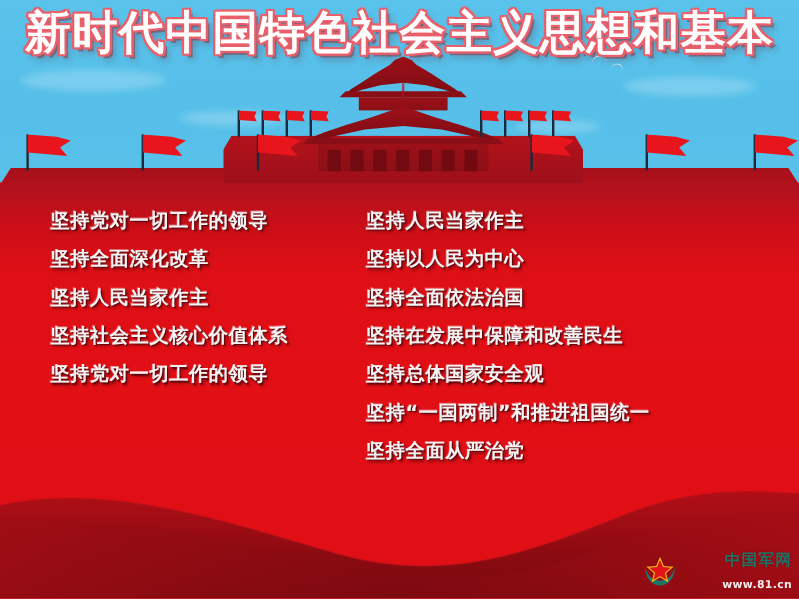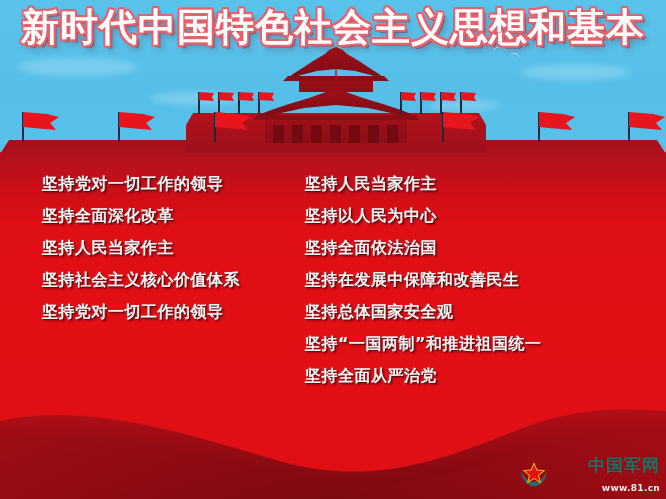--- a/index.html
+++ b/index.html
@@ -194,21 +194,21 @@
     margin-right: 3px;
   }
   .wm-emblem svg { display:block; }
   .wm-text {
     display: flex;
     flex-direction: column;
     align-items: flex-end;
     line-height: 1;
   }
   .wm-cn {
-    font-size: 17px;
+    font-size: 13px;
     font-weight: 700;
     color: #16796b;
     letter-spacing: 1px;
     text-shadow: 0 0 2px rgba(0,0,0,0.25);
     margin-left: 36px;
   }
   .wm-url {
     font-size: 9px;
     font-weight: 700;
     color: #ffffff;

